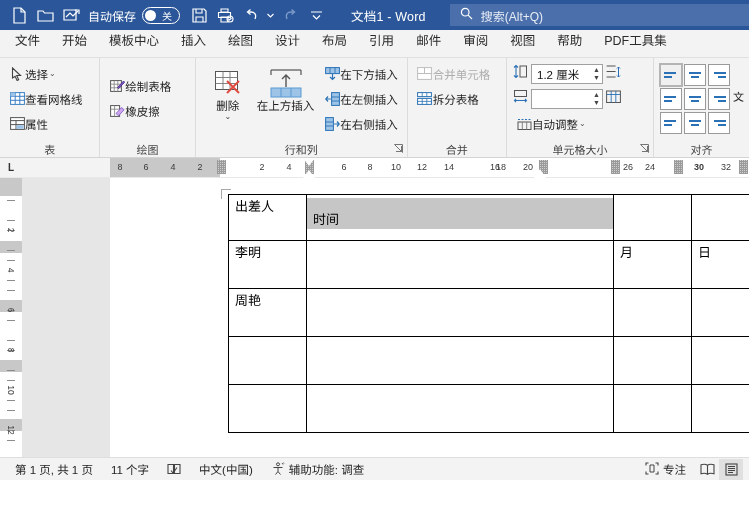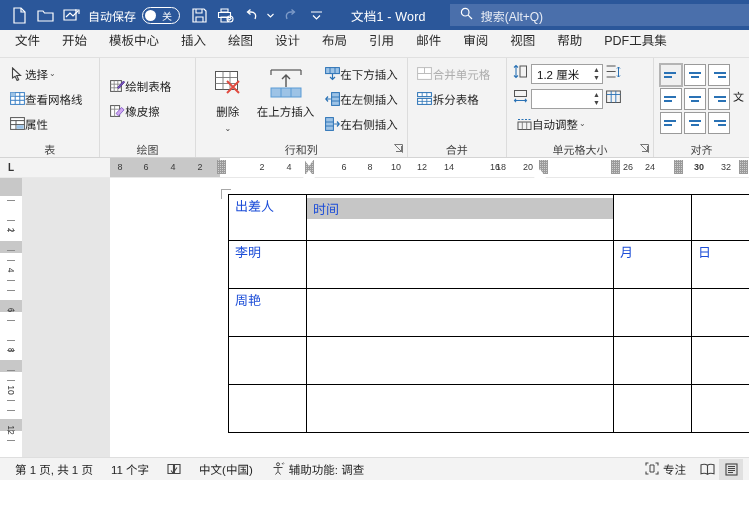--- a/index.html
+++ b/index.html
@@ -72,21 +72,21 @@
   .ritem {
     display: flex; align-items: center; font-size: 11.5px; color: #1f1f1f;
     height: 23px; padding: 0 3px; white-space: nowrap; border-radius:2px;
   }
   .ritem.disabled { color: #adadad; }
   .ritem .ico { width:16px; height:16px; display:inline-flex; align-items:center; justify-content:center; flex:0 0 auto; }
   .ritem .caret { font-size: 8px; color:#555; margin-left:1px; }
 
   .bigbtn {
     width: 62px; display: flex; flex-direction: column; align-items: center;
-    gap: 7px; font-size: 11.5px; color:#1f1f1f; padding-top:3px;
+    gap: 1px; font-size: 11.5px; color:#1f1f1f; padding-top:3px;
   }
   .bigbtn .bigico { height: 34px; display:flex; align-items:flex-end; justify-content:center; }
   .bigbtn .blabel { line-height: 12px; text-align:center; }
   .bigbtn .caret { font-size: 8px; line-height:7px; color:#444; }
 
   
   .sizerow { display:flex; align-items:center; gap:3px; height:23px; }
   .spin {
     width: 72px; height: 20px; border: 1px solid #a0a0a0; background:#fff;
     display: flex; align-items: center; font-size: 11.5px; color:#111; padding-left:5px;
@@ -145,23 +145,23 @@
     background: #ffffff;
   }
 
   
   table.doc-table {
     position: absolute; border-collapse: collapse; table-layout: fixed;
     font-family: "DejaVu Sans", "Liberation Sans", sans-serif;
   }
   table.doc-table td {
     border: 1px solid #000000; vertical-align: top;
-    font-size: 13px; color: #1d4ed8; padding: 4px 6px 0 6px; line-height: 16px;
-  }
-  td .hl { background: #c6c6c6; display:block; margin:-1px -6px 4px -6px; padding: 4px 6px 1px 6px;}
+    font-size: 13px; color: #000000; padding: 4px 6px 0 6px; line-height: 16px;
+  }
+  td .hl { background: #c6c6c6; display:block; margin:-1px -6px 4px -6px; padding: 14px 6px 1px 6px;}
   .tbl-handle {
     position:absolute; width:10px; height:10px; border-top:1px solid #a8a8a8; border-left:1px solid #a8a8a8;
   }
 
   
   .vscroll {
     position: absolute; right: 0; top: 0; width: 0px; bottom: 0; background: #f5f5f5;
   }
 
   

